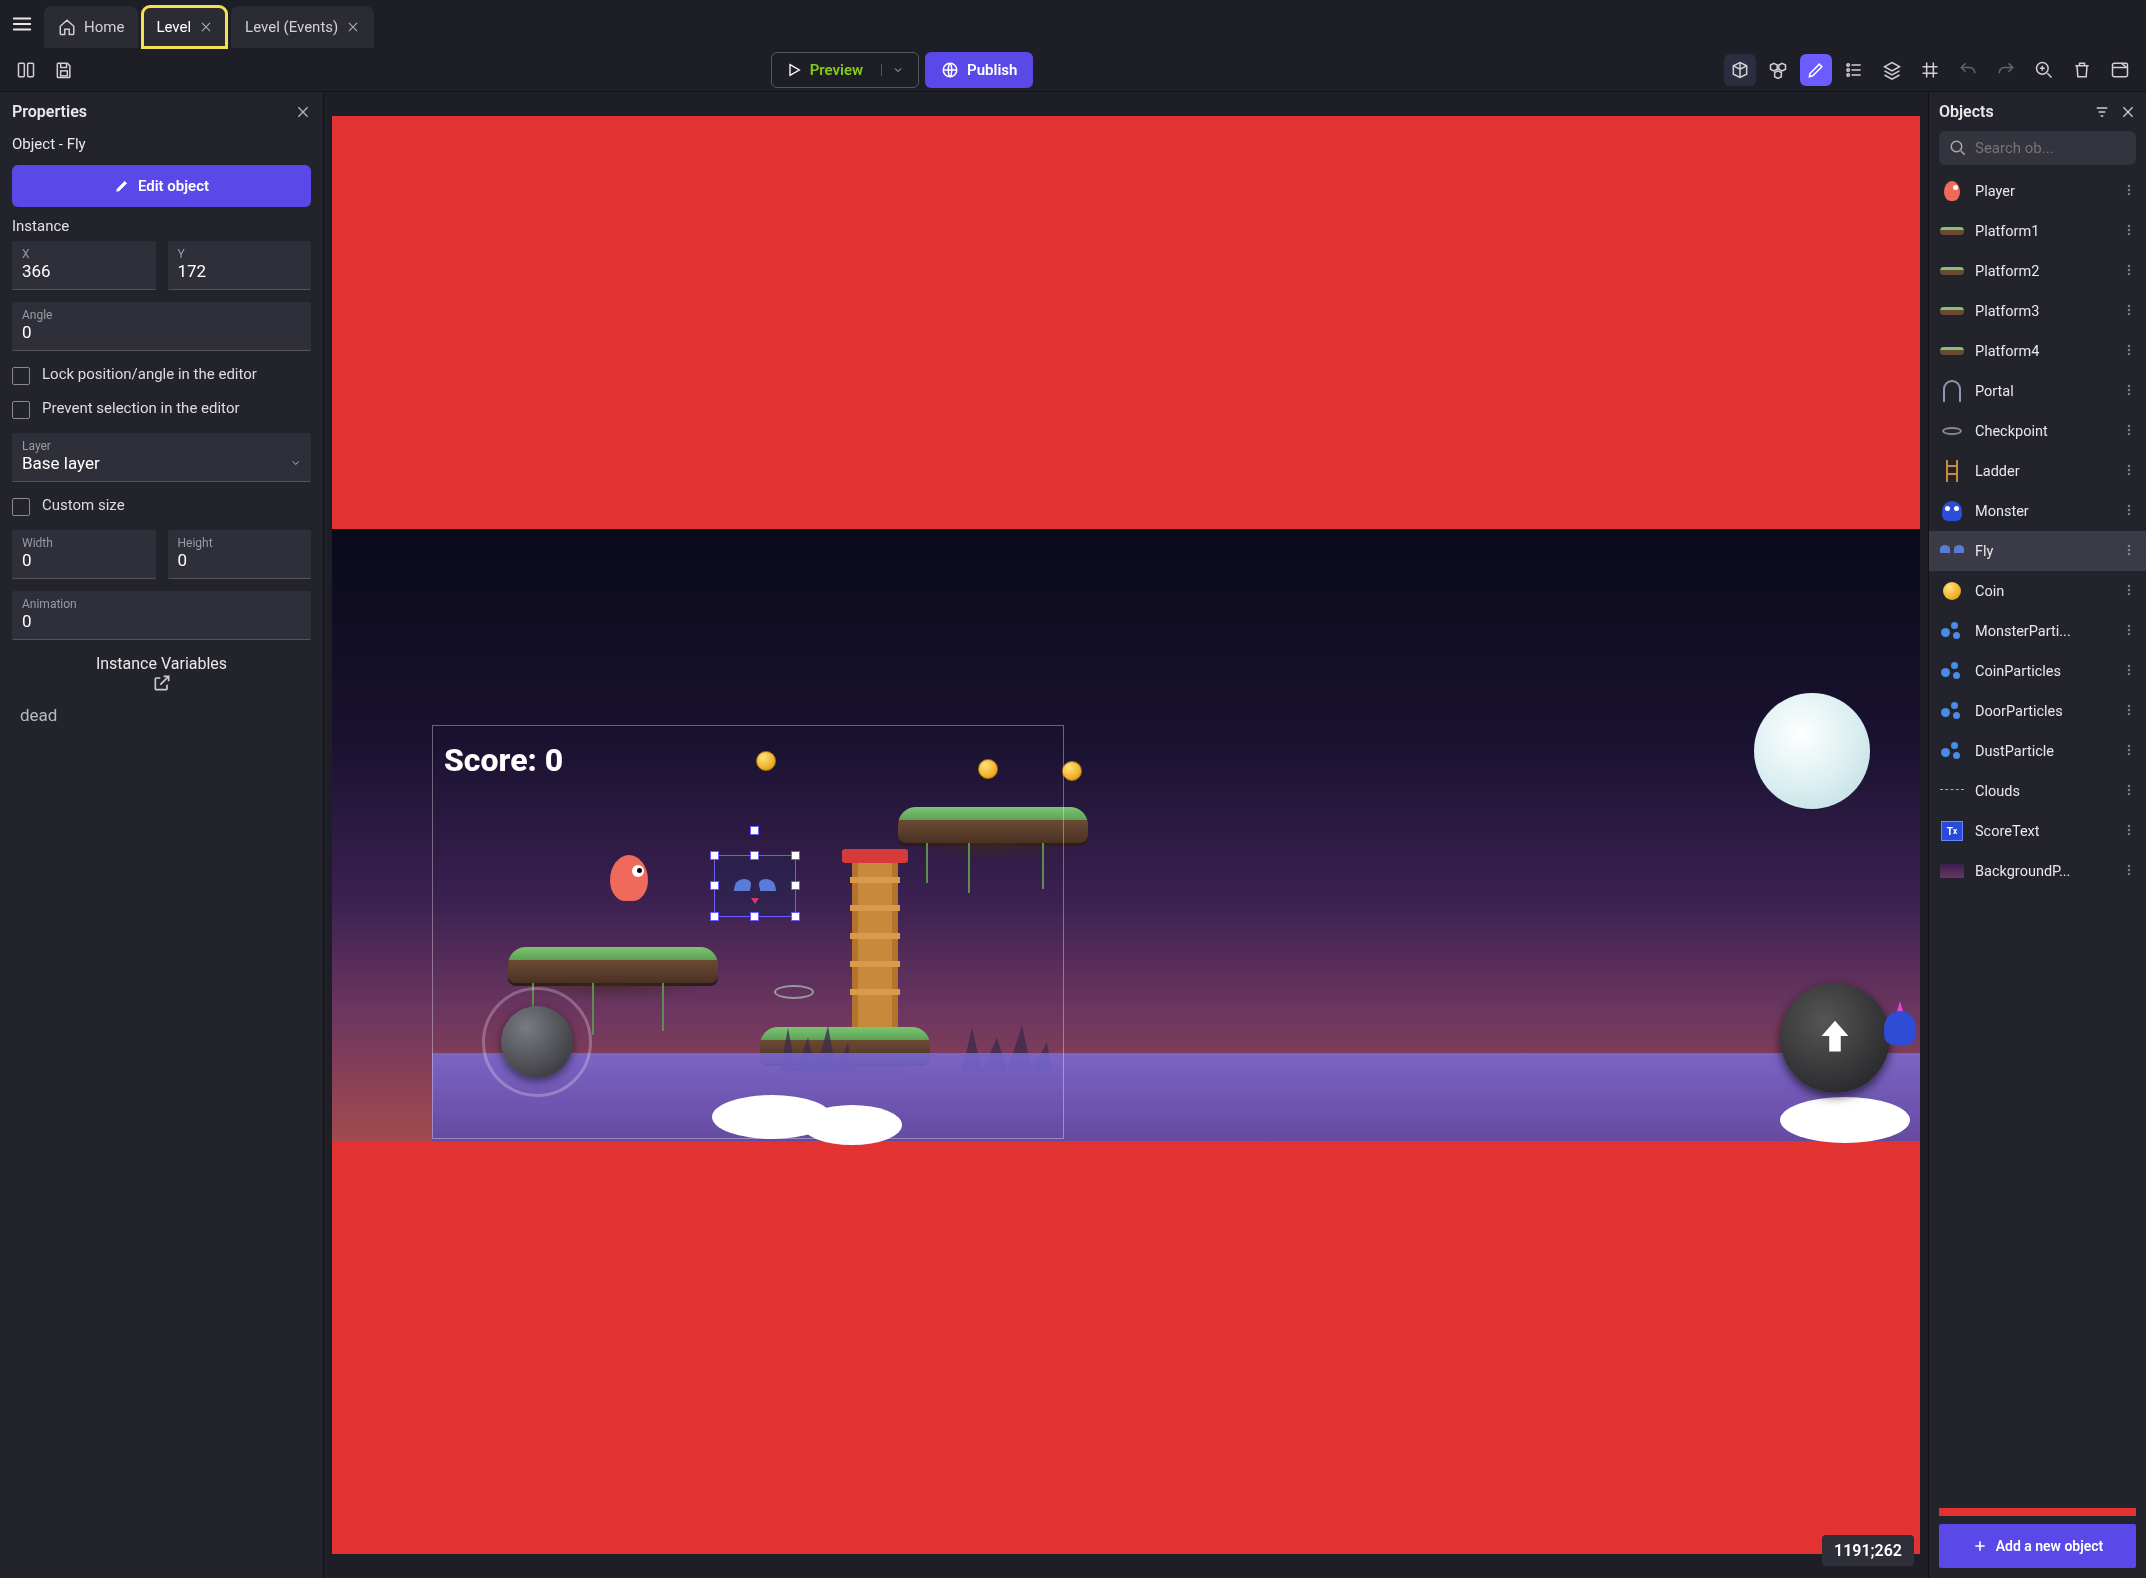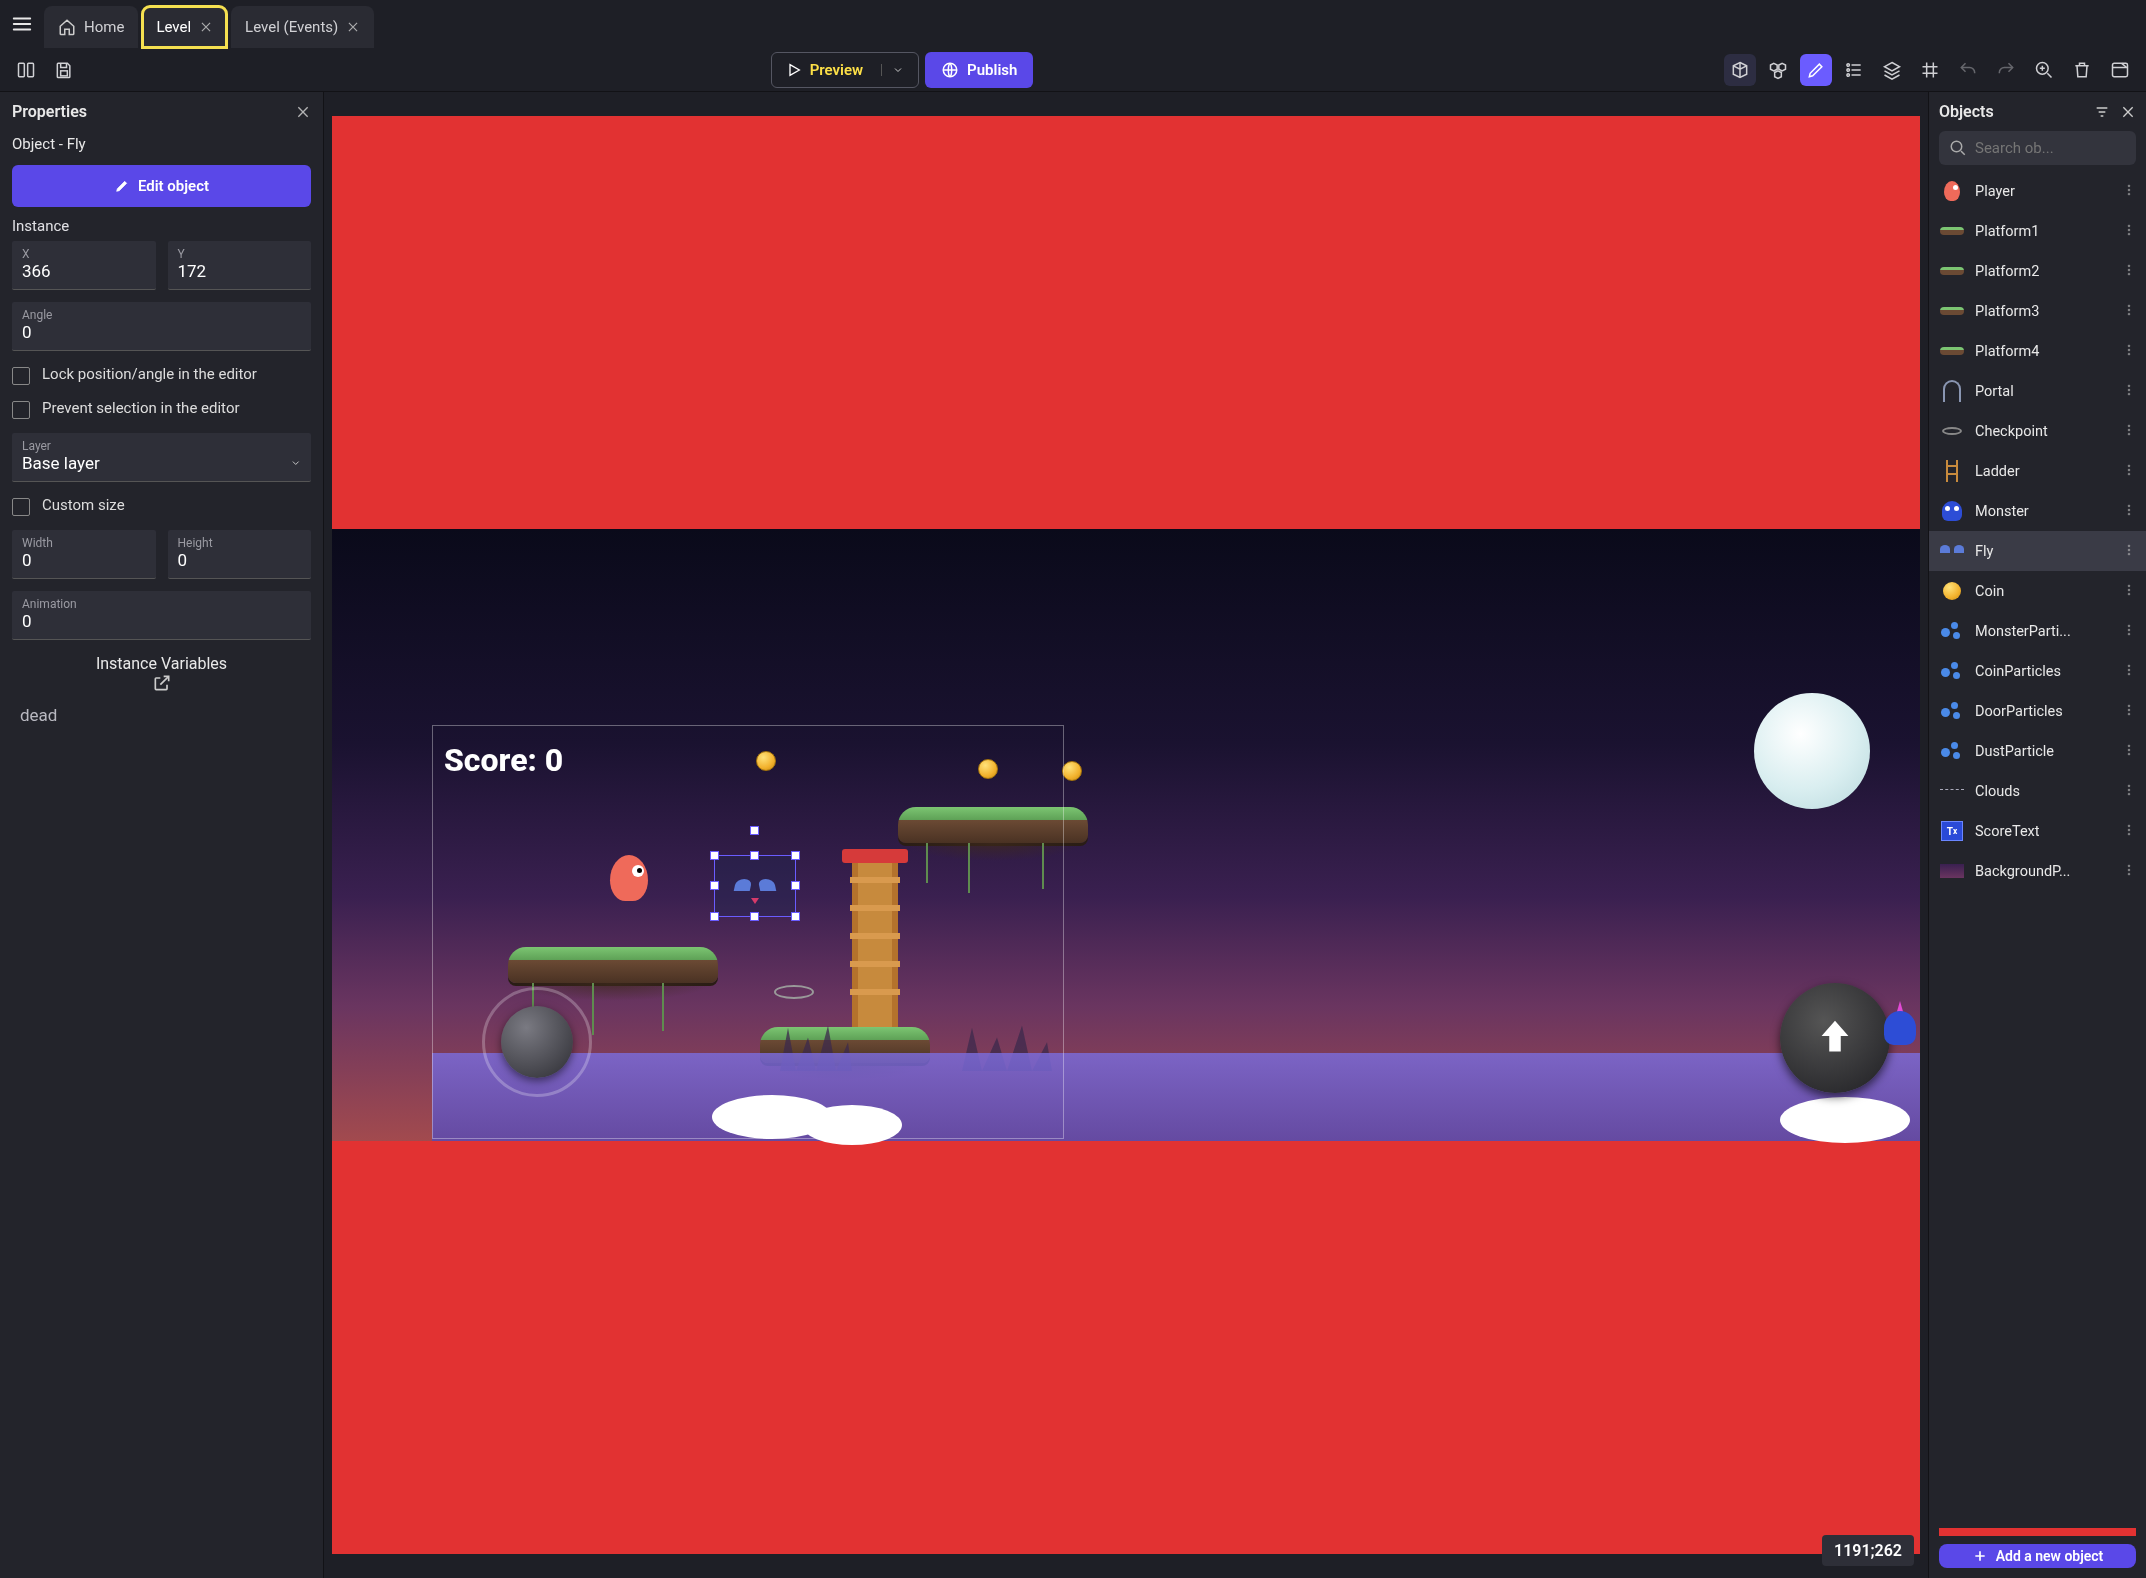--- a/index.html
+++ b/index.html
@@ -17,21 +17,21 @@
 
 
 .toolbar { display:flex; align-items:center; height:44px; background:#1e1f26; padding:0 10px; justify-content:space-between; border-bottom:1px solid #121216; }
 .toolbar-left, .toolbar-right, .toolbar-center { display:flex; align-items:center; gap:6px; }
 .icon-btn { width:32px; height:32px; display:flex; align-items:center; justify-content:center; border-radius:6px; cursor:pointer; }
 .icon-btn svg { width:20px; height:20px; stroke:#d0d0d4; fill:none; stroke-width:1.8; }
 .icon-btn.purple-bg { background:#8c8cff22; }
 .icon-btn.active-purple { background:#6b5cff; }
 .icon-btn.active-purple svg { stroke:#fff; }
 
-.preview-btn { display:flex; align-items:center; gap:8px; border:1px solid #555662; border-radius:6px; height:36px; padding:0 14px; cursor:pointer; color:#fde047; font-size:15px; font-weight:600; }
+.preview-btn { display:flex; align-items:center; gap:8px; border:1px solid #555662; border-radius:6px; height:36px; padding:0 14px; cursor:pointer; color:#84cc16; font-size:15px; font-weight:600; }
 .preview-btn .chev { border-left:1px solid #555; margin-left:10px; padding-left:10px; display:flex; align-items:center; }
 .publish-btn { display:flex; align-items:center; gap:8px; background:#5a48e8; border-radius:6px; height:36px; padding:0 16px; cursor:pointer; color:#fff; font-size:15px; font-weight:600; }
 
 
 .main { display:flex; height:calc(100% - 92px); }
 .panel { background:#23242b; display:flex; flex-direction:column; }
 .panel.left { width:324px; border-right:1px solid #121216; }
 .panel.right { width:218px; border-left:1px solid #121216; }
 .canvas-area { flex:1; background:#1e1f26; position:relative; overflow:hidden; }
 
@@ -115,21 +115,21 @@
 .obj-list { flex:1; overflow-y:auto; }
 .obj-list::-webkit-scrollbar { width:8px; }
 .obj-list::-webkit-scrollbar-thumb { background:#44454f; border-radius:4px; }
 .obj-item { display:flex; align-items:center; gap:10px; padding:7px 10px; cursor:pointer; }
 .obj-item.selected { background:#3a3b46; }
 .obj-item .thumb { width:26px; height:26px; display:flex; align-items:center; justify-content:center; flex-shrink:0; }
 .obj-item .name { flex:1; font-size:14.5px; color:#e8e8e8; white-space:nowrap; overflow:hidden; text-overflow:ellipsis; }
 .obj-item .dots { width:14px; flex-shrink:0; opacity:.7; }
 .obj-item .dots svg { width:14px; height:14px; stroke:#bbb; fill:#bbb; }
 
-.add-obj-btn { margin:8px 10px 10px; background:#5a48e8; color:#fff; border:none; border-radius:8px; height:24px; font-size:14px; font-weight:600; display:flex; align-items:center; justify-content:center; gap:8px; cursor:pointer; }
+.add-obj-btn { margin:8px 10px 10px; background:#5a48e8; color:#fff; border:none; border-radius:2px; height:44px; font-size:14px; font-weight:600; display:flex; align-items:center; justify-content:center; gap:8px; cursor:pointer; }
 .add-obj-btn svg { width:16px; height:16px; stroke:#fff; }
 
 
 .th-player { width:16px; height:20px; background:#ef6a5a; border-radius:50% 50% 40% 40%/55% 55% 45% 45%; position:relative; }
 .th-player::after { content:""; position:absolute; right:2px; top:4px; width:5px; height:5px; background:#fff; border-radius:50%; }
 .th-plat { width:24px; height:8px; background:linear-gradient(#7cc572 40%, #6b4a34 41%); border-radius:4px; }
 .th-portal { width:18px; height:22px; border:2px solid #8a96b2; border-bottom:none; border-radius:10px 10px 0 0; }
 .th-check { width:20px; height:8px; border:2px solid #888; border-radius:50%; }
 .th-ladder { width:12px; height:22px; border-left:2px solid #c78a3d; border-right:2px solid #c78a3d; position:relative; }
 .th-ladder::before,.th-ladder::after { content:""; position:absolute; left:0; right:0; height:2px; background:#c78a3d; }

